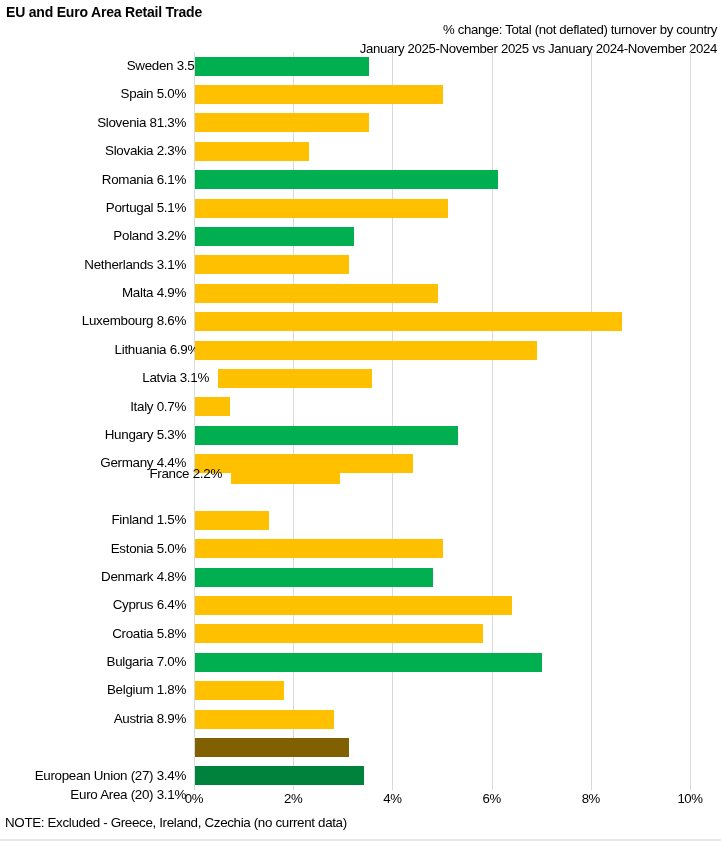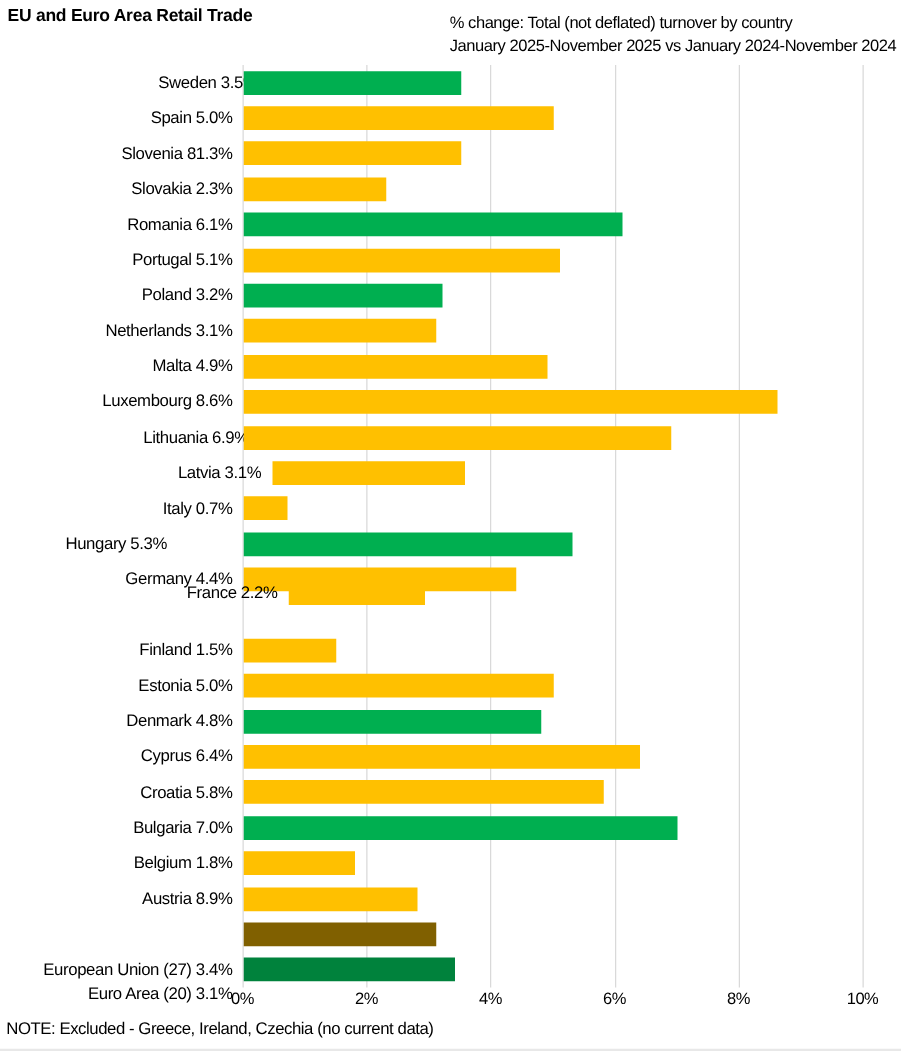--- a/index.html
+++ b/index.html
@@ -34,21 +34,22 @@
     left: 6px;
     top: 4px;
     font-size: 14px;
     font-weight: bold;
     letter-spacing: -0.2px;
     white-space: nowrap;
   }
   #subtitle-block {
     position: absolute;
     right: 4px;
-    top: 8px;
+    top: 20px;
+    text-align: right;
     font-size: 13.2px;
     line-height: 19px;
     letter-spacing: -0.35px;
     white-space: nowrap;
   }
 
   
   #plot-frame {
     position: absolute;
     left: 194px;
@@ -211,21 +212,21 @@
       </div>
       <div class="row" style="top: 312.231px; height: 28.3846px; margin-left: 23px;">
         <div class="row-label" style="height: 28.3846px; line-height: 28.3846px;">Latvia 3.1%</div>
         <div class="bar" style="width: 153.76px; background: rgb(255, 192, 0); top: 4.69231px;"></div>
       </div>
       <div class="row" style="top: 340.615px; height: 28.3846px;">
         <div class="row-label" style="height: 28.3846px; line-height: 28.3846px;">Italy 0.7%</div>
         <div class="bar" style="width: 34.72px; background: rgb(255, 192, 0); top: 4.69231px;"></div>
       </div>
       <div class="row" style="top: 369px; height: 28.3846px;">
-        <div class="row-label" style="height: 28.3846px; line-height: 28.3846px; text-align: center;">Hungary 5.3%</div>
+        <div class="row-label" style="height: 28.3846px; line-height: 28.3846px;">Hungary 5.3%</div>
         <div class="bar" style="width: 262.88px; background: rgb(0, 175, 80); top: 4.69231px;"></div>
       </div>
       <div class="row" style="top: 397.385px; height: 28.3846px;">
         <div class="row-label" style="height: 28.3846px; line-height: 28.3846px;">Germany 4.4%</div>
         <div class="bar" style="width: 218.24px; background: rgb(255, 192, 0); top: 4.69231px;"></div>
       </div>
       <div class="row" style="top: 408px; height: 28.3846px; margin-left: 36px;">
         <div class="row-label" style="height: 28.3846px; line-height: 28.3846px;">France 2.2%</div>
         <div class="bar" style="width: 109.12px; background: rgb(255, 192, 0); top: 4.69231px;"></div>
       </div>

